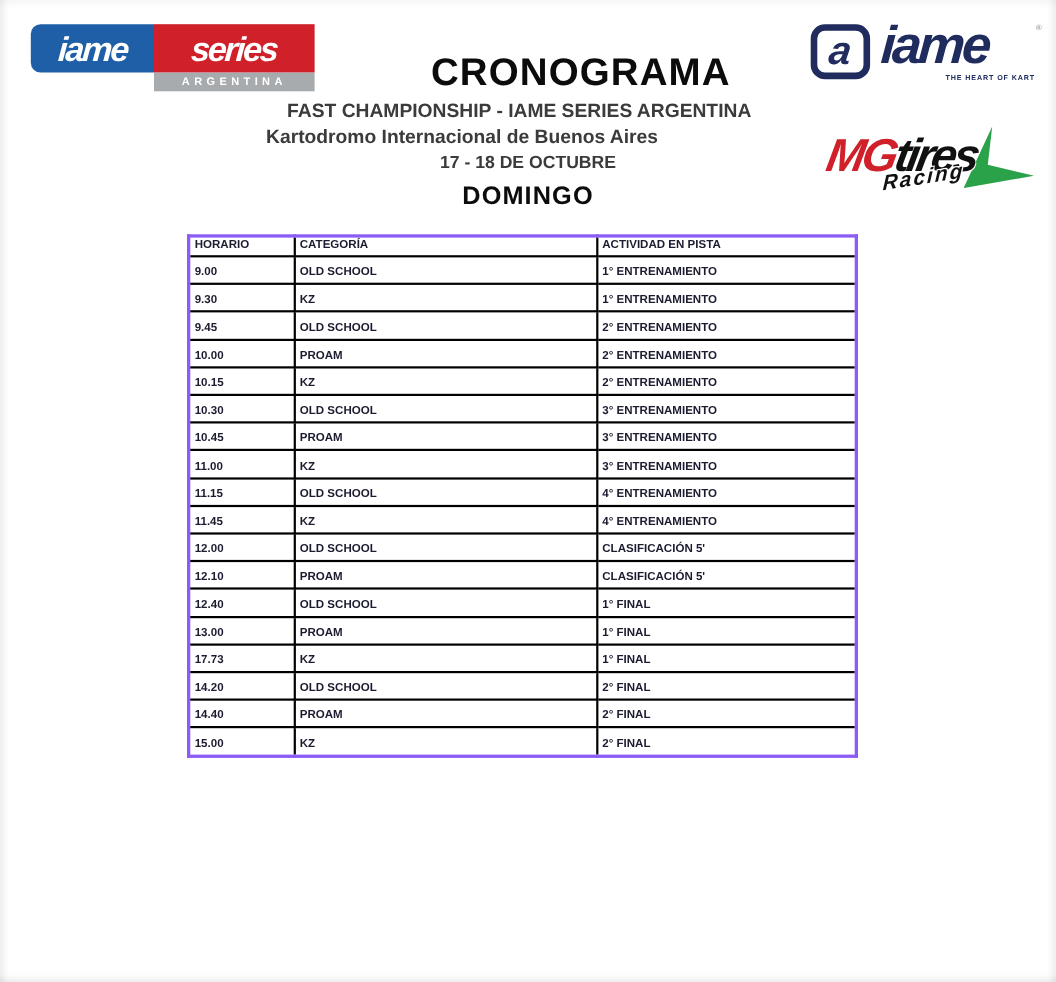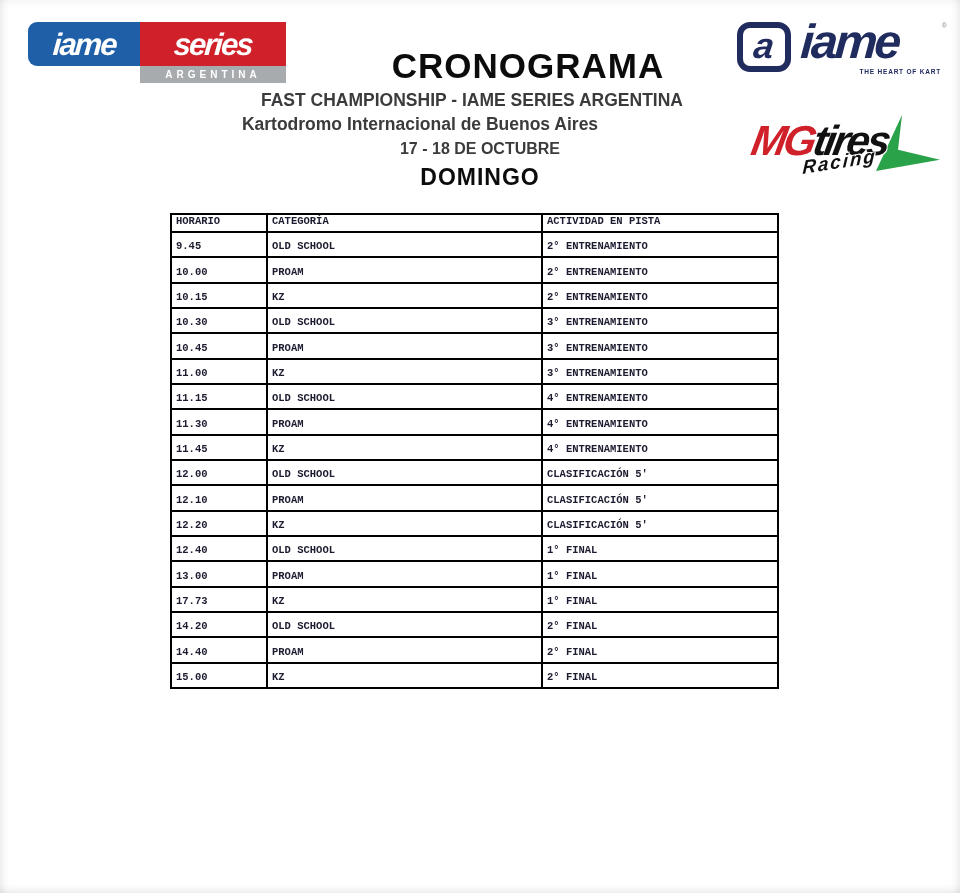--- a/index.html
+++ b/index.html
@@ -87,21 +87,21 @@
     font-size:35px; font-weight:900; color:#0c0c0c; letter-spacing:1px;margin-left:48px;
   }
   .hdr-sub1 { position:absolute; left:0; top:90px;  width:944px; font-size:17.5px; font-weight:700; color:#3b3b3d; }
   .hdr-sub2 { position:absolute; left:0; top:114px; width:840px; font-size:17.5px; font-weight:700; color:#3b3b3d; }
   .hdr-sub3 { position:absolute; left:0; top:140px; width:960px; font-size:16px; font-weight:700; color:#3b3b3d; }
   .hdr-day  { position:absolute; left:0; top:164px; width:960px; font-size:23px;  font-weight:900; color:#0c0c0c; letter-spacing:1px; }
 
   
   table.schedule {
     position:absolute; left:170px; top:213px; width:607px; height:476px;
-    border-collapse:collapse; table-layout:fixed; border:1px solid #8b5cf6;font-family:Liberation Mono, monospace;
+    border-collapse:collapse; table-layout:fixed; border:3px solid #8b5cf6;
   }
   table.schedule th, table.schedule td {
     border:2px solid #000; text-align:left; vertical-align:bottom;
     padding:0 0 4px 4px; font-size:10.5px; font-weight:700; color:#1c1c30;
     letter-spacing:0; overflow:hidden; white-space:nowrap;
   }
 </style>
 </head>
 <body>
 
@@ -153,22 +153,32 @@
         <col style="width:236px">
     </colgroup>
     <thead>
       <tr>
         <th>HORARIO</th>
         <th>CATEGORÍA</th>
         <th>ACTIVIDAD EN PISTA</th>
       </tr>
     </thead>
     <tbody>
-
-
+    <tr>
+      <td>9.00</td>
+      <td>OLD SCHOOL</td>
+      <td>1° ENTRENAMIENTO</td>
+    </tr>
+
+
+    <tr>
+      <td>9.30</td>
+      <td>KZ</td>
+      <td>1° ENTRENAMIENTO</td>
+    </tr>
 
     <tr>
       <td>9.45</td>
       <td>OLD SCHOOL</td>
       <td>2° ENTRENAMIENTO</td>
     </tr>
 
     <tr>
       <td>10.00</td>
       <td>PROAM</td>
@@ -198,49 +208,39 @@
       <td>KZ</td>
       <td>3° ENTRENAMIENTO</td>
     </tr>
 
     <tr>
       <td>11.15</td>
       <td>OLD SCHOOL</td>
       <td>4° ENTRENAMIENTO</td>
     </tr>
 
-    <tr>
-      <td>11.30</td>
-      <td>PROAM</td>
+
+    <tr>
+      <td>11.45</td>
+      <td>KZ</td>
       <td>4° ENTRENAMIENTO</td>
     </tr>
 
     <tr>
-      <td>11.45</td>
-      <td>KZ</td>
-      <td>4° ENTRENAMIENTO</td>
-    </tr>
-
-    <tr>
       <td>12.00</td>
       <td>OLD SCHOOL</td>
       <td>CLASIFICACIÓN 5'</td>
     </tr>
 
     <tr>
       <td>12.10</td>
       <td>PROAM</td>
       <td>CLASIFICACIÓN 5'</td>
     </tr>
 
-    <tr>
-      <td>12.20</td>
-      <td>KZ</td>
-      <td>CLASIFICACIÓN 5'</td>
-    </tr>
 
 
     <tr>
       <td>12.40</td>
       <td>OLD SCHOOL</td>
       <td>1° FINAL</td>
     </tr>
 
     <tr>
       <td>13.00</td>

